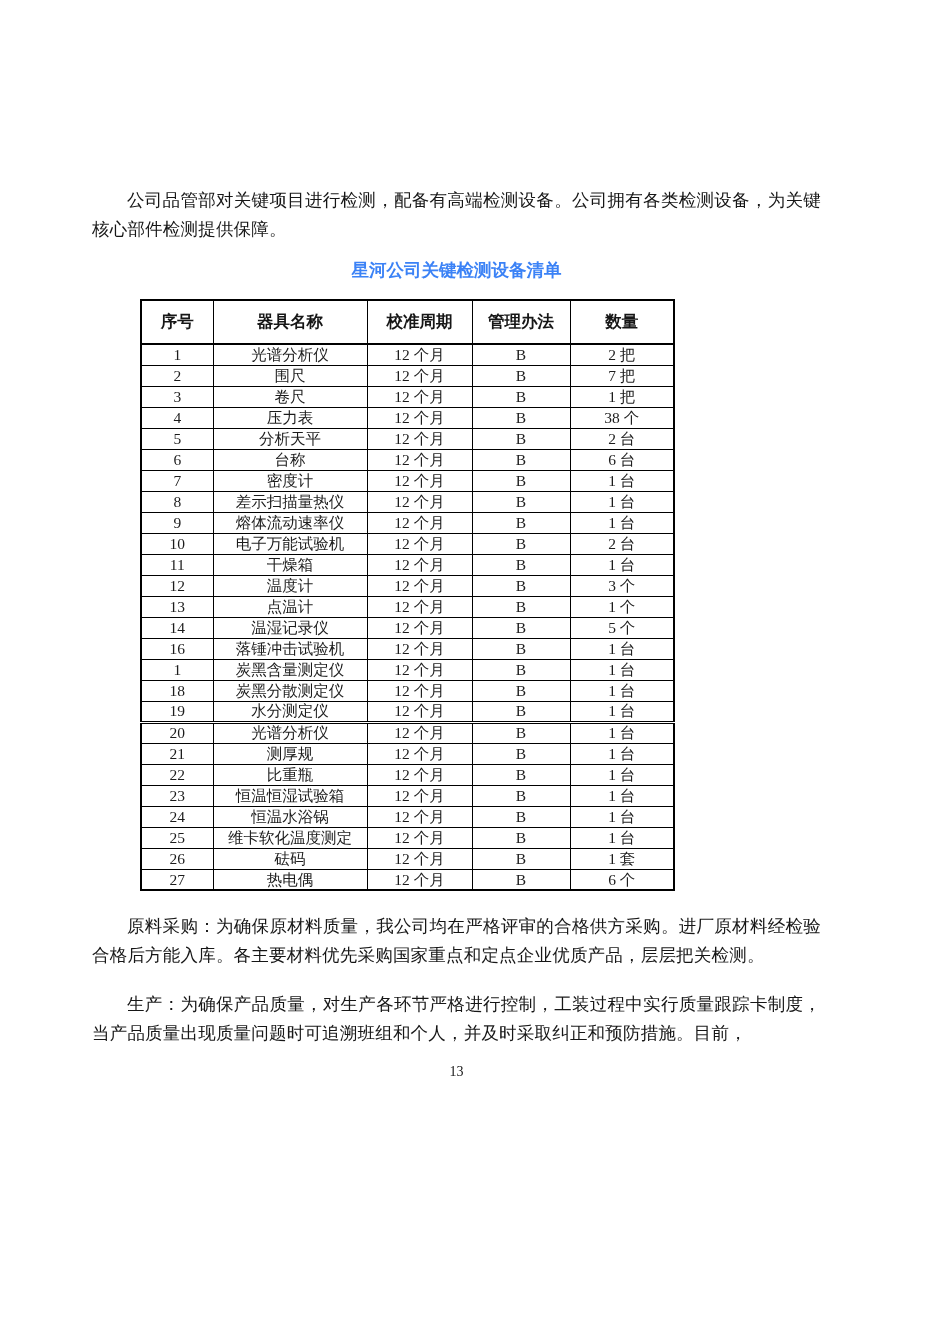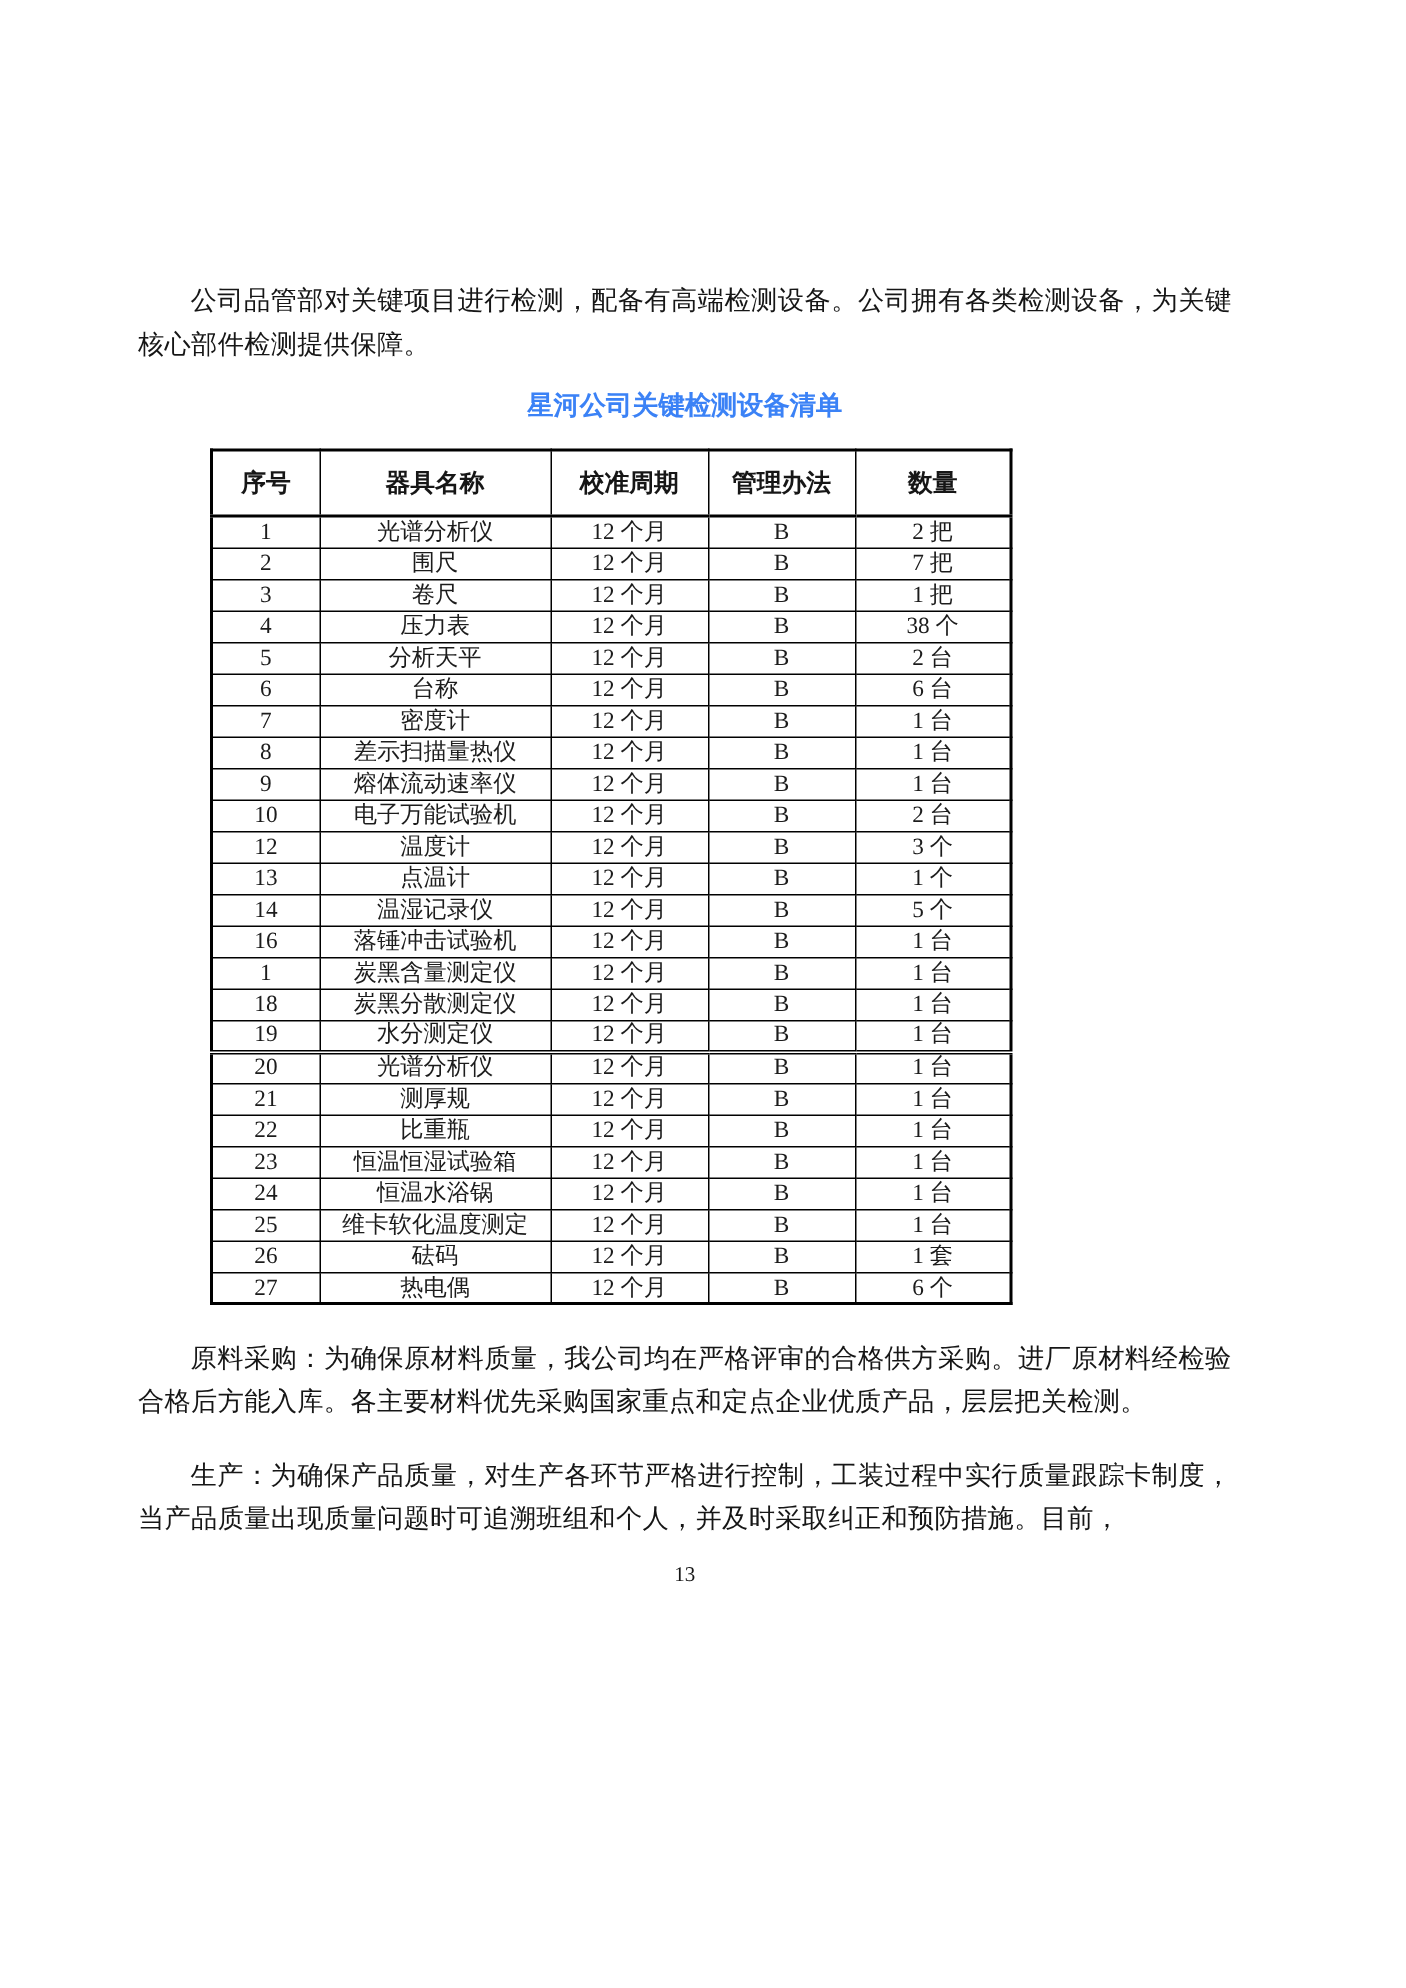--- a/index.html
+++ b/index.html
@@ -165,20 +165,27 @@
           <td>1 台</td>
         </tr>
         <tr>
           <td>10</td>
           <td>电子万能试验机</td>
           <td>12 个月</td>
           <td>B</td>
           <td>2 台</td>
         </tr>
         <tr>
+          <td>11</td>
+          <td>干燥箱</td>
+          <td>12 个月</td>
+          <td>B</td>
+          <td>1 台</td>
+        </tr>
+        <tr>
           <td>12</td>
           <td>温度计</td>
           <td>12 个月</td>
           <td>B</td>
           <td>3 个</td>
         </tr>
         <tr>
           <td>13</td>
           <td>点温计</td>
           <td>12 个月</td>

